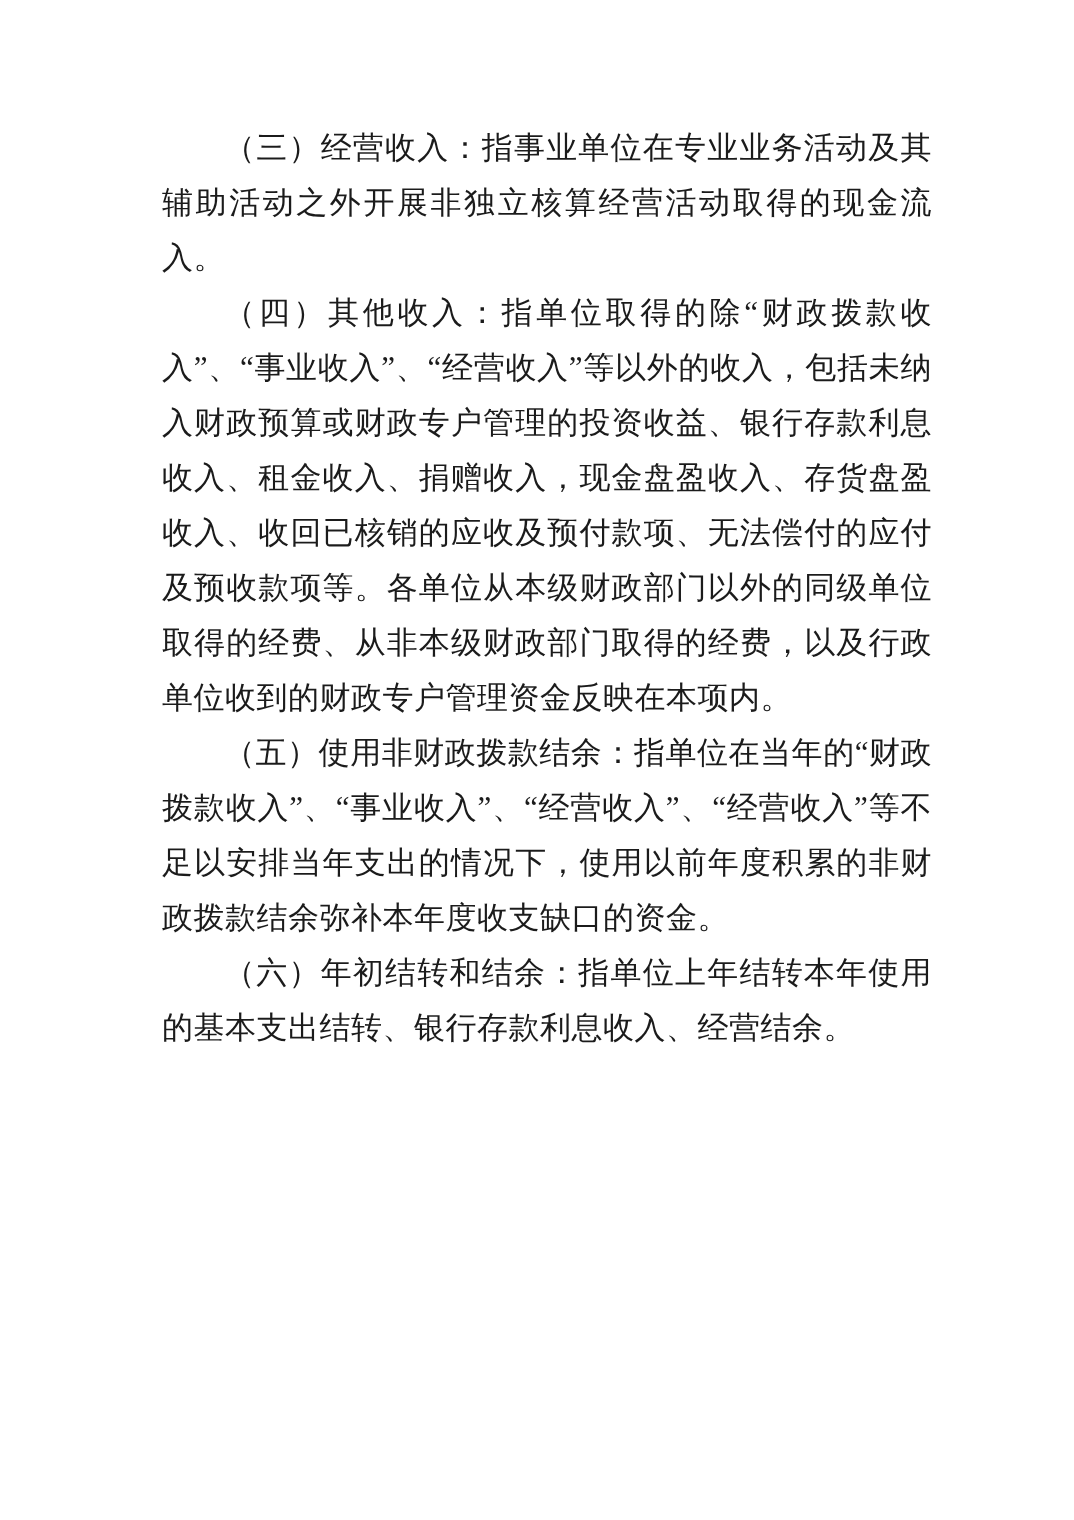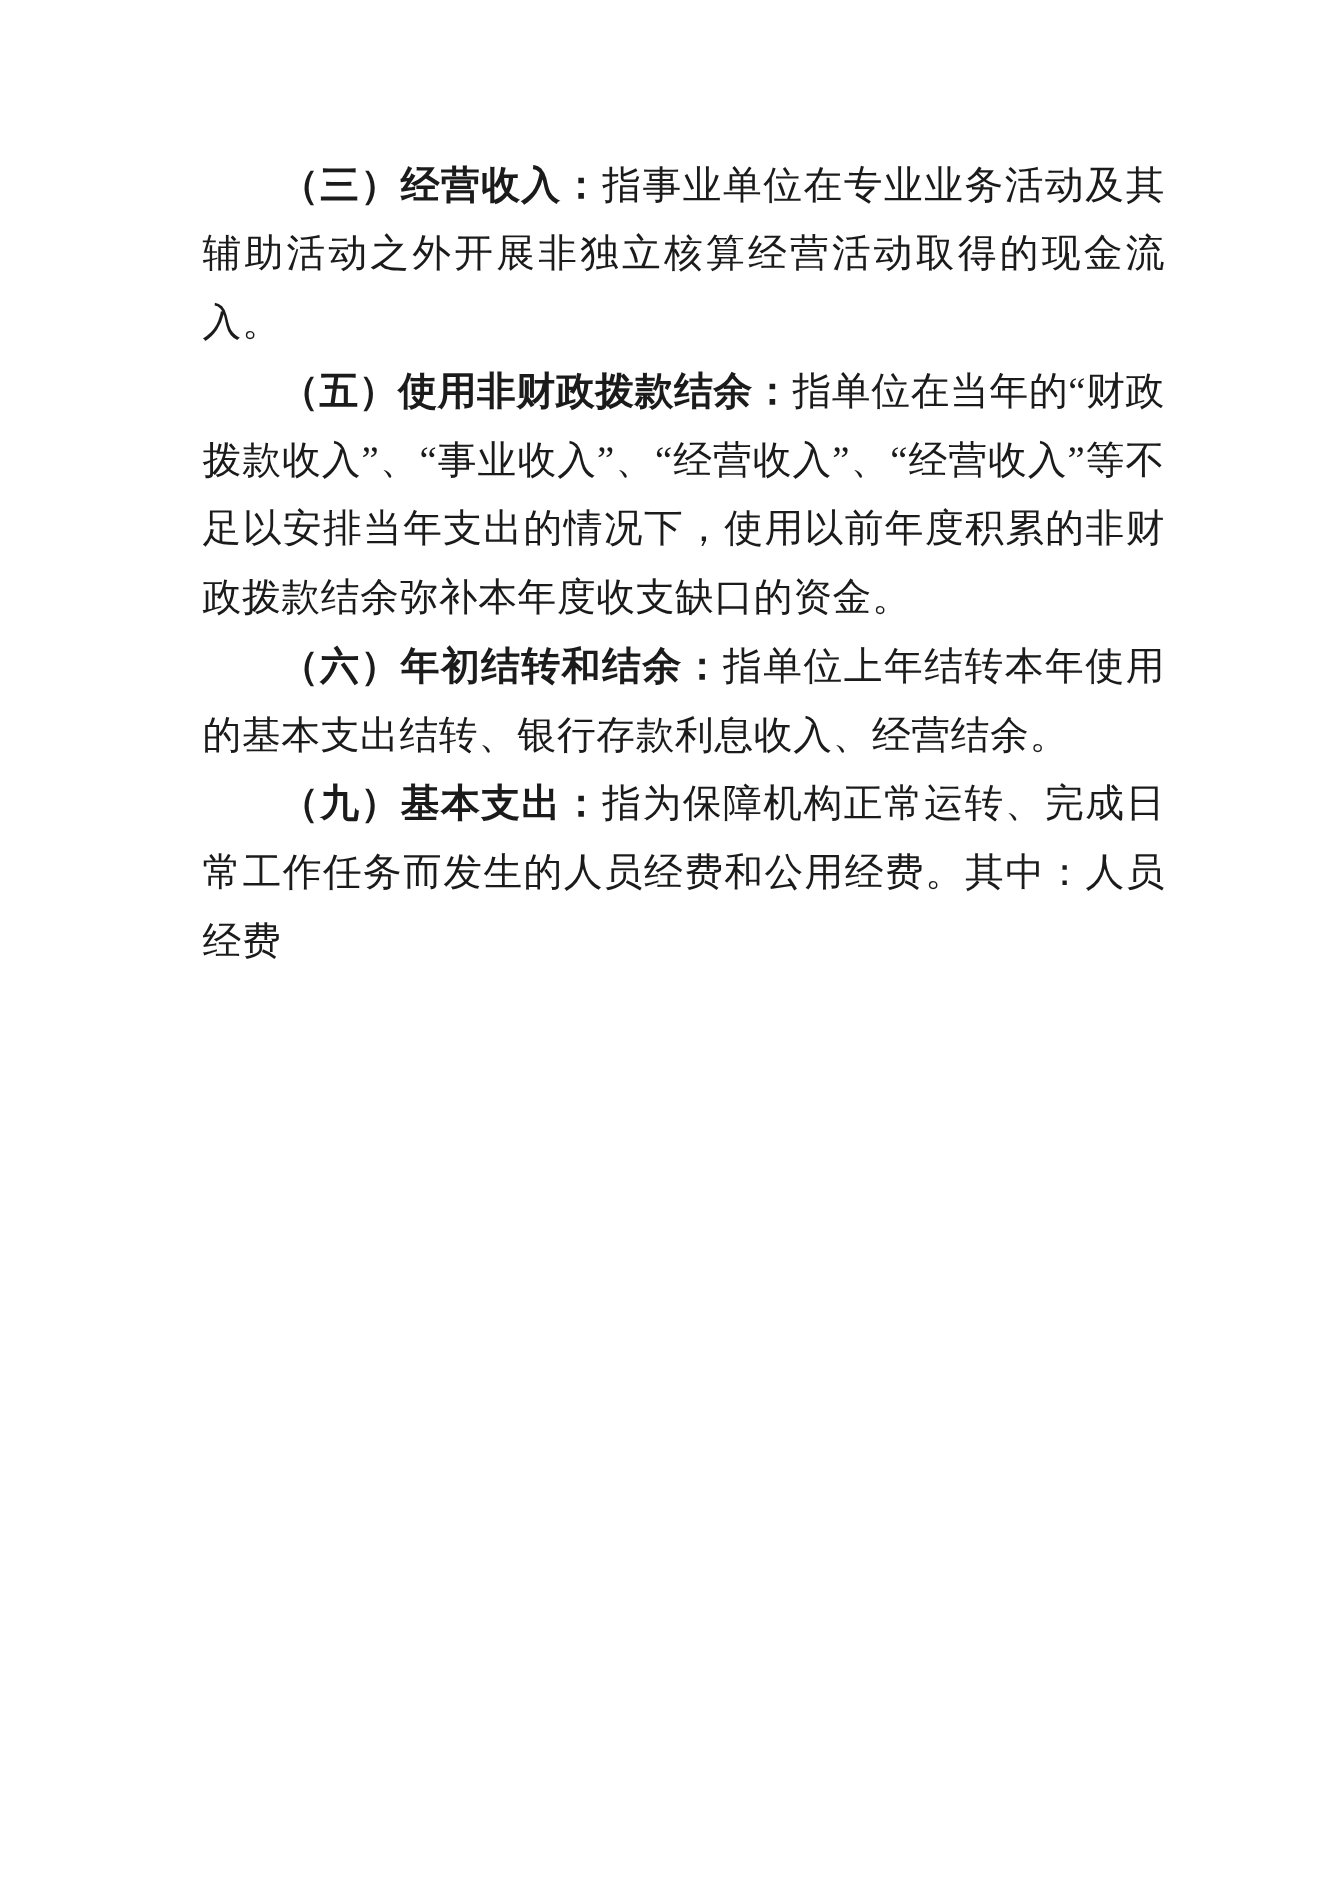--- a/index.html
+++ b/index.html
@@ -24,35 +24,35 @@
     line-height: 55px;
     color: #1b1b1b;
     text-align: justify;
     letter-spacing: 0.5px;
   }
   .para {
     margin: 0;
     text-indent: 2em;
   }
   .para .head {
-    font-weight: 700;
+    font-weight: 400;
     margin-top: 44px;
   }
 </style>
 </head>
 <body>
 
 <div class="page">
   <div class="content">
 
     <p class="para"><span class="head">（三）经营收入：</span><span>指事业单位在专业业务活动及其辅助活动之外开展非独立核算经营活动取得的现金流入。</span></p>
 
+    <p class="para"><span class="head">（四）其他收入：</span><span>指单位取得的除“财政拨款收入”、“事业收入”、“经营收入”等以外的收入，包括未纳入财政预算或财政专户管理的投资收益、银行存款利息收入、租金收入、捐赠收入，现金盘盈收入、存货盘盈收入、收回已核销的应收及预付款项、无法偿付的应付及预收款项等。各单位从本级财政部门以外的同级单位取得的经费、从非本级财政部门取得的经费，以及行政单位收到的财政专户管理资金反映在本项内。</span></p>
 
     <p class="para"><span class="head">（五）使用非财政拨款结余：</span><span>指单位在当年的“财政拨款收入”、“事业收入”、“经营收入”、“经营收入”等不足以安排当年支出的情况下，使用以前年度积累的非财政拨款结余弥补本年度收支缺口的资金。</span></p>
 
     <p class="para"><span class="head">（六）年初结转和结余：</span><span>指单位上年结转本年使用的基本支出结转、银行存款利息收入、经营结余。</span></p>
 
 
 
-    <p class="para"><span class="head">（九）基本支出：</span><span>指为保障机构正常运转、完成日常工作任务而发生的人员经费和公用经费。其中：人员经费</span></p>
 
   </div>
 </div>
 
 </body></html>

